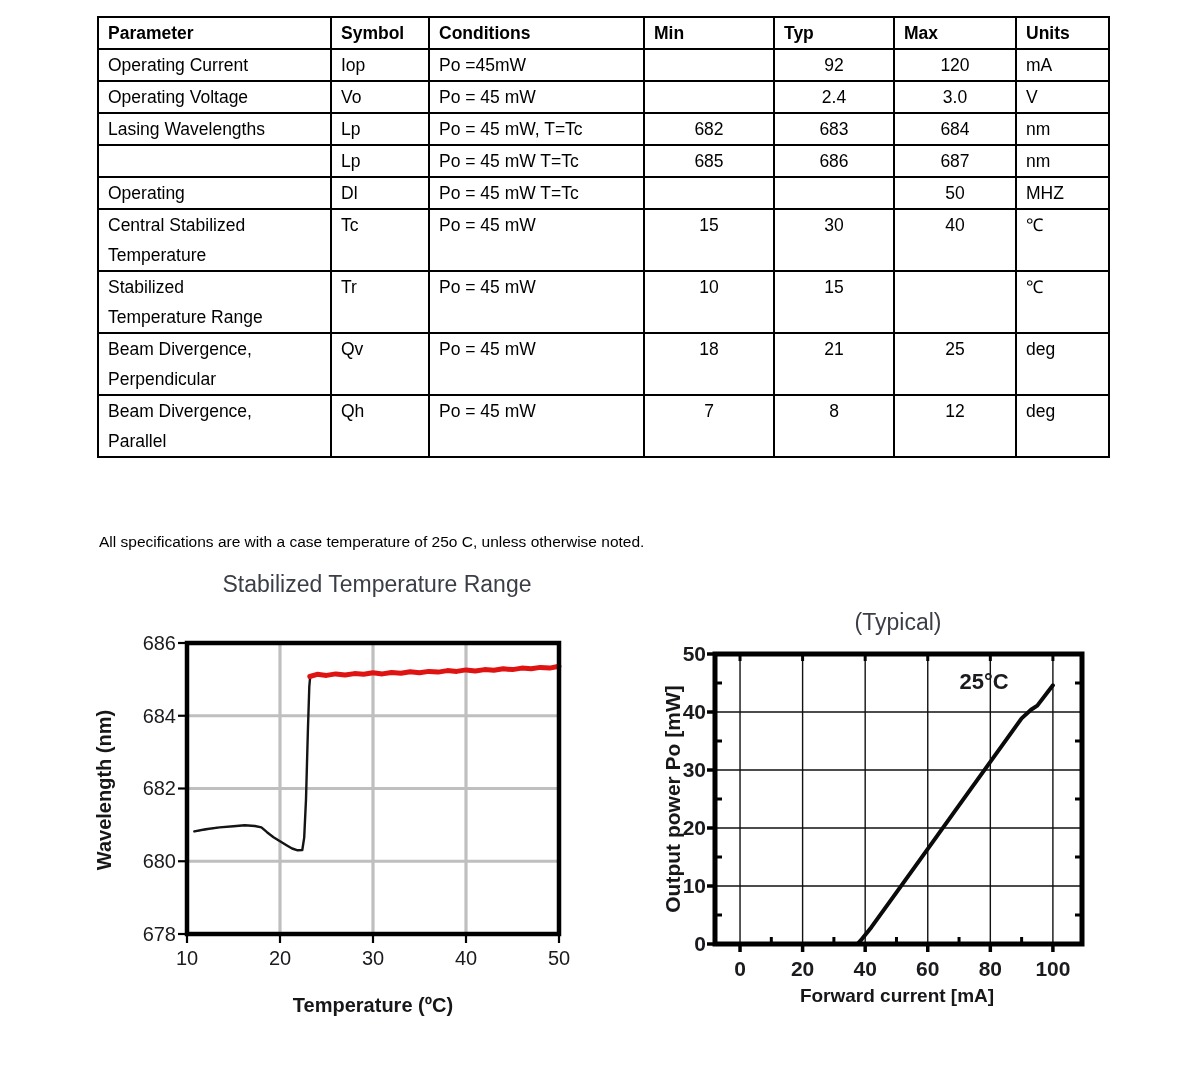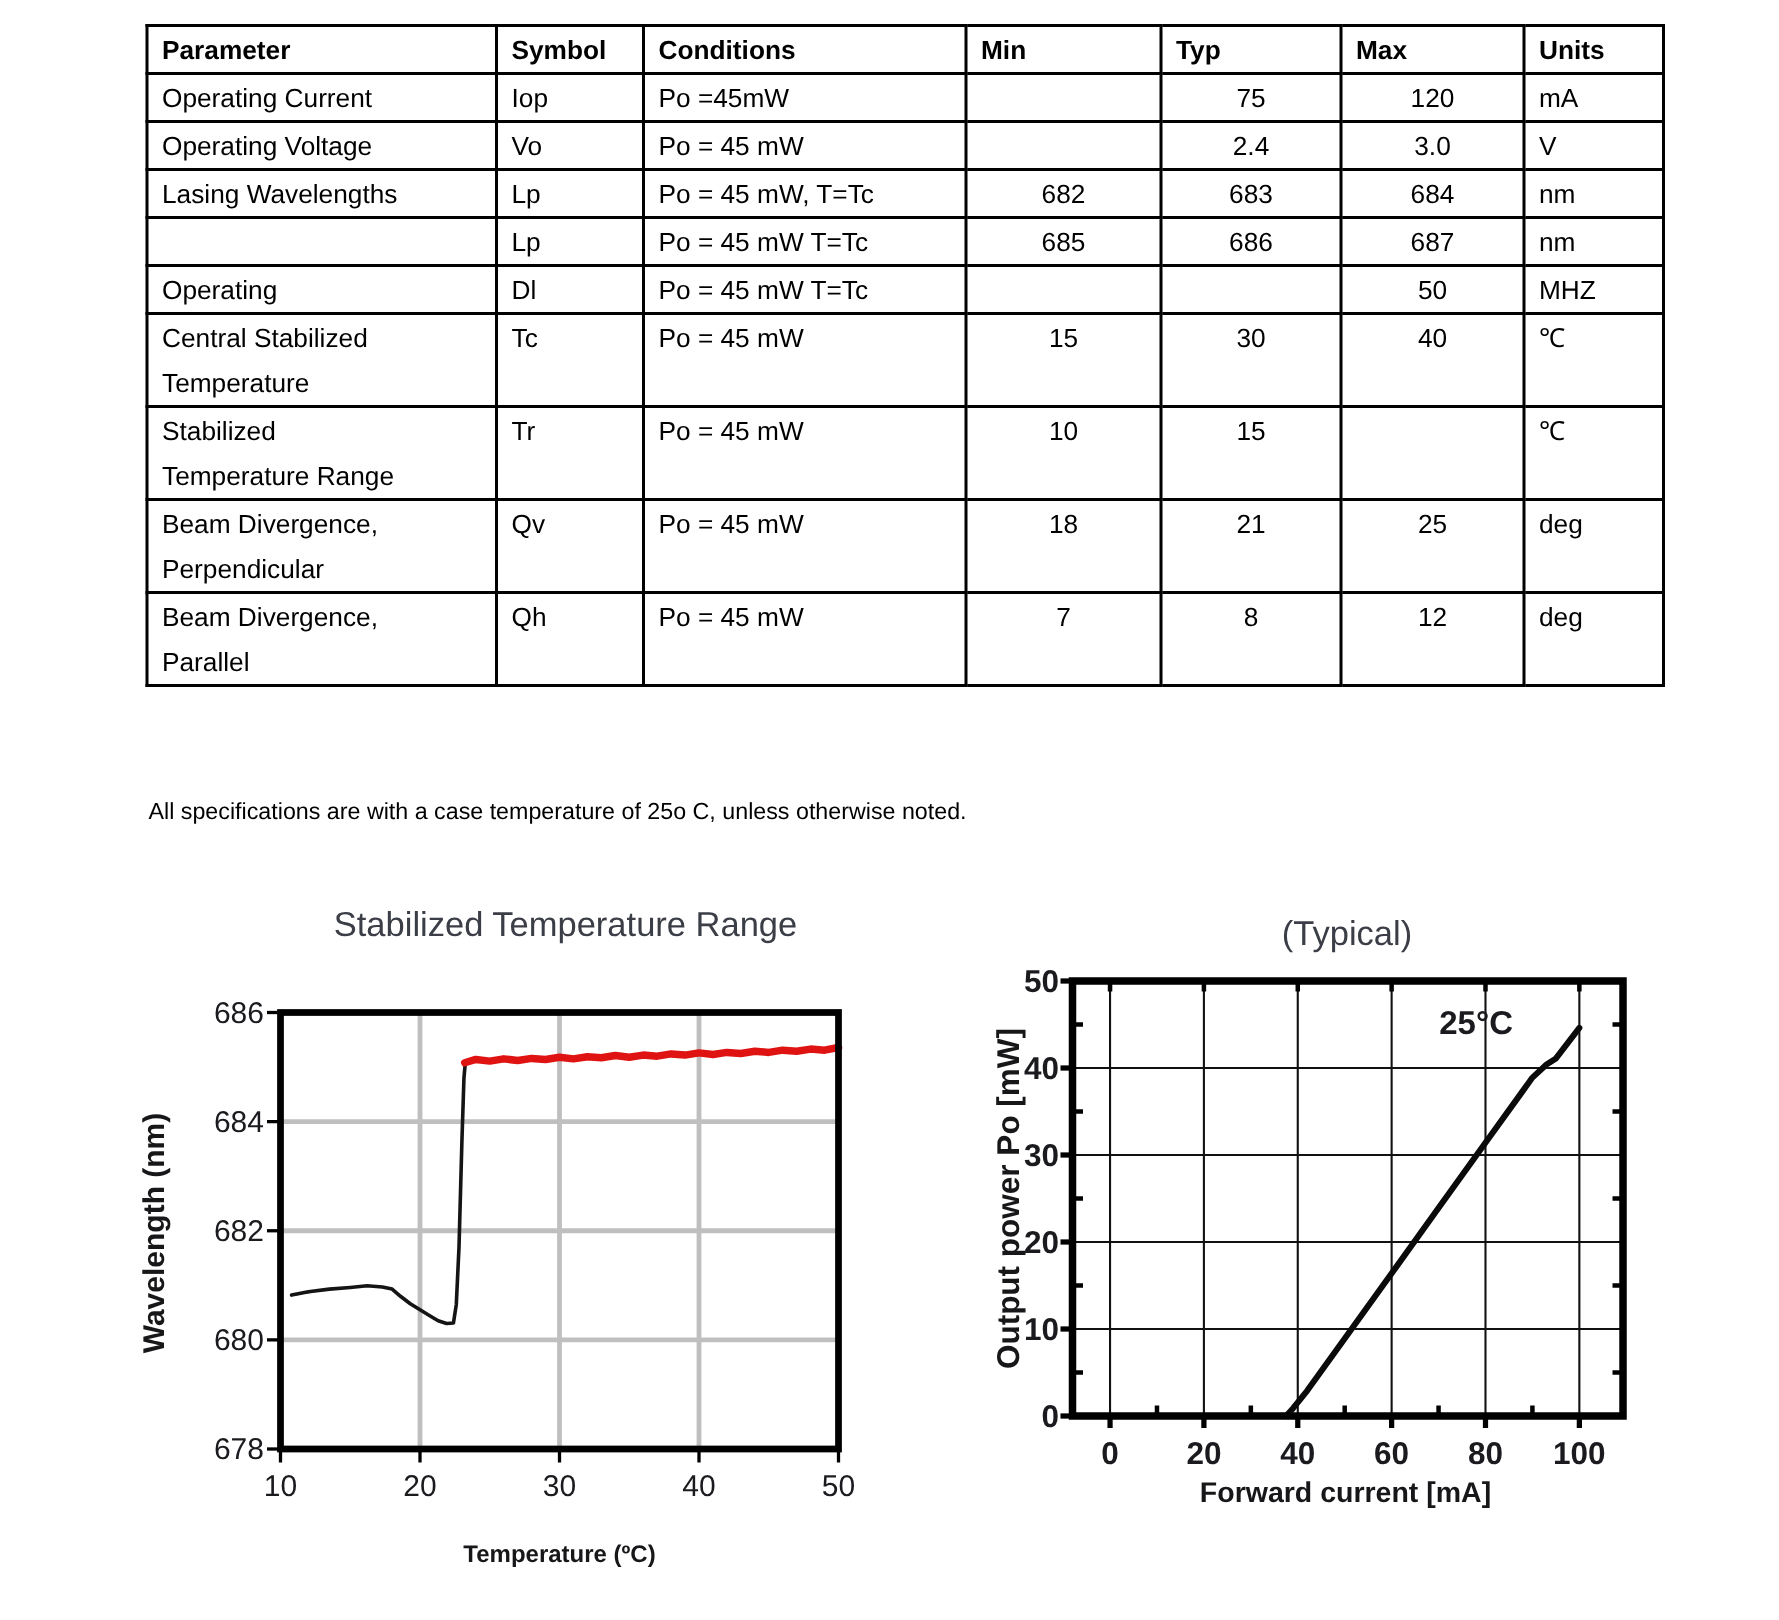--- a/index.html
+++ b/index.html
@@ -49,21 +49,21 @@
       </tr>
     </thead>
     <tbody id="spec-body">
         <tr>
           <td>
             <div>Operating Current</div>
           </td>
           <td>Iop</td>
           <td>Po =45mW</td>
           <td class="num"></td>
-          <td class="num">75</td>
+          <td class="num">92</td>
           <td class="num">120</td>
           <td>mA</td>
         </tr>
         <tr>
           <td>
             <div>Operating Voltage</div>
           </td>
           <td>Vo</td>
           <td>Po = 45 mW</td>
           <td class="num"></td>
@@ -150,21 +150,21 @@
           <td class="num">7</td>
           <td class="num">8</td>
           <td class="num">12</td>
           <td>deg</td>
         </tr>
       </tbody>
   </table>
 
   <div class="footnote">All specifications are with a case temperature of 25o C, unless otherwise noted.</div>
 
-  <div class="chart" style="left:80px;top:600px;width:530px;height:470px;">
+  <div class="chart" style="left:80px;top:568px;width:530px;height:470px;">
     <div class="chart-title" style="left:297px;top:3px;">Stabilized Temperature Range</div>
     <svg id="chart0" width="530" height="470">
         <line x1="200" y1="75" x2="200" y2="366" stroke="#bfbfbf" stroke-width="3.2"></line>
         <line x1="293" y1="75" x2="293" y2="366" stroke="#bfbfbf" stroke-width="3.2"></line>
         <line x1="386" y1="75" x2="386" y2="366" stroke="#bfbfbf" stroke-width="3.2"></line>
         <line x1="107" y1="293.25" x2="479" y2="293.25" stroke="#bfbfbf" stroke-width="3.2"></line>
         <line x1="107" y1="220.5" x2="479" y2="220.5" stroke="#bfbfbf" stroke-width="3.2"></line>
         <line x1="107" y1="147.75" x2="479" y2="147.75" stroke="#bfbfbf" stroke-width="3.2"></line>
         <polyline points="114.4,263.4 140.5,259.1" fill="none" stroke="#6b6bb4" stroke-width="1.6" stroke-linejoin="round" stroke-linecap="round" stroke-dasharray="5 4"></polyline>
         <polyline points="114.4,263.4 125.6,261.2 139.6,259.4 153.5,258.3 164.7,257.2 174.9,258.0 181.4,259.4 187.0,264.2 193.5,269.2 200.0,273.2 206.5,277.2 212.1,280.5 217.7,282.3 222.3,282.0 224.2,269.6 226.0,231.4 227.9,162.3 229.3,118.7 230.2,108.5" fill="none" stroke="#141414" stroke-width="2.4" stroke-linejoin="round" stroke-linecap="round"></polyline>
@@ -185,21 +185,21 @@
         <line x1="107" y1="293.25" x2="98" y2="293.25" stroke="#000" stroke-width="2.2"></line>
         <text x="96" y="300.05" text-anchor="end" fill="#1b1b1f" font-size="20" font-weight="400" font-family="&quot;Liberation Sans&quot;, sans-serif">680</text>
         <line x1="107" y1="220.5" x2="98" y2="220.5" stroke="#000" stroke-width="2.2"></line>
         <text x="96" y="227.3" text-anchor="end" fill="#1b1b1f" font-size="20" font-weight="400" font-family="&quot;Liberation Sans&quot;, sans-serif">682</text>
         <line x1="107" y1="147.75" x2="98" y2="147.75" stroke="#000" stroke-width="2.2"></line>
         <text x="96" y="154.55" text-anchor="end" fill="#1b1b1f" font-size="20" font-weight="400" font-family="&quot;Liberation Sans&quot;, sans-serif">684</text>
         <line x1="107" y1="75" x2="98" y2="75" stroke="#000" stroke-width="2.2"></line>
         <text x="96" y="81.8" text-anchor="end" fill="#1b1b1f" font-size="20" font-weight="400" font-family="&quot;Liberation Sans&quot;, sans-serif">686</text>
       </svg>
     <div class="axis-label v" style="left:24px;top:222px;font-size:20px;">Wavelength (nm)</div>
-    <div class="axis-label" style="left:293px;top:437px;font-size:16px;">Temperature (ºC)</div>
+    <div class="axis-label" style="left:293px;top:437px;font-size:20px;">Temperature (ºC)</div>
   </div>
 
   <div class="chart" style="left:630px;top:578px;width:556px;height:470px;">
     <div class="chart-title" style="left:268px;top:31px;">(Typical)</div>
     <svg id="chart1" width="556" height="470">
         <line x1="110.02983802216539" y1="76" x2="110.02983802216539" y2="366" stroke="#111111" stroke-width="1.4"></line>
         <line x1="172.60443307757885" y1="76" x2="172.60443307757885" y2="366" stroke="#111111" stroke-width="1.4"></line>
         <line x1="235.17902813299233" y1="76" x2="235.17902813299233" y2="366" stroke="#111111" stroke-width="1.4"></line>
         <line x1="297.7536231884058" y1="76" x2="297.7536231884058" y2="366" stroke="#111111" stroke-width="1.4"></line>
         <line x1="360.32821824381926" y1="76" x2="360.32821824381926" y2="366" stroke="#111111" stroke-width="1.4"></line>

